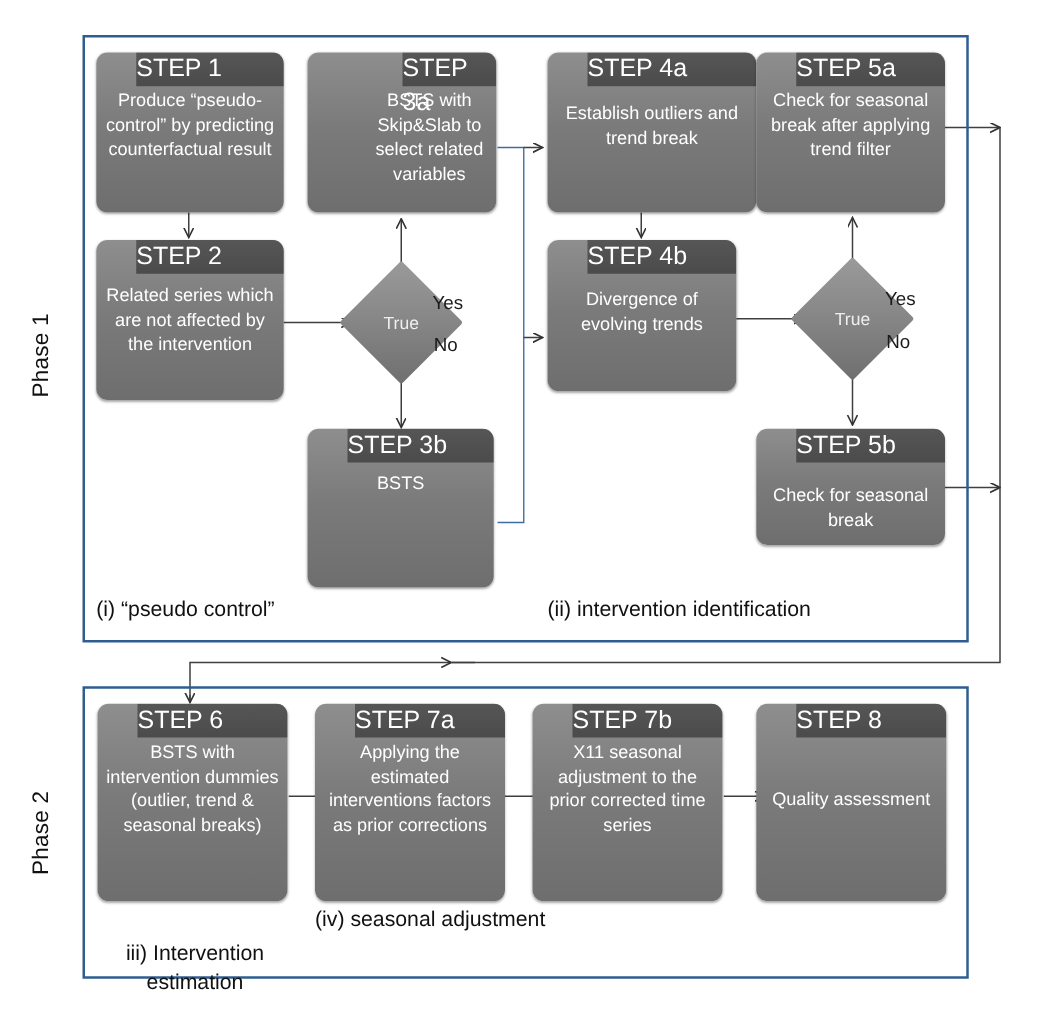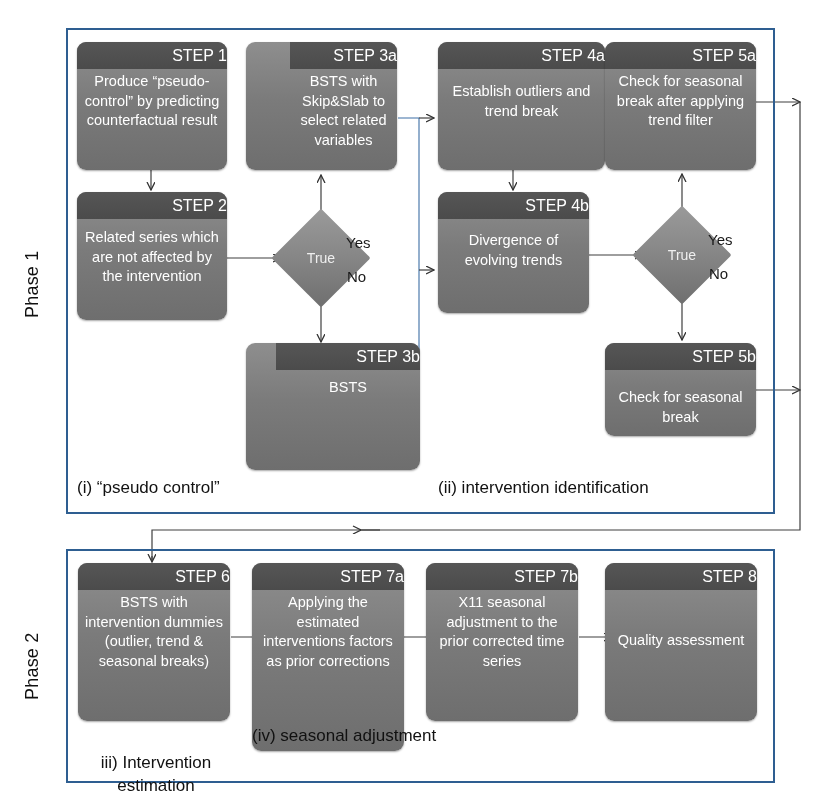--- a/index.html
+++ b/index.html
@@ -10,22 +10,22 @@
   .phase-frame{position:absolute;border:2px solid #2e5e91;background:transparent;box-sizing:border-box;}
 
   
   .phase-label{position:absolute;font-size:18px;color:#111;white-space:nowrap;
     transform-origin:left top;transform:rotate(-90deg);letter-spacing:.2px;}
 
   
   .node{position:absolute;box-sizing:border-box;border-radius:9px;overflow:hidden;
         background:linear-gradient(180deg,#8e8e8e 0%,#7b7b7b 45%,#6e6e6e 100%);
         box-shadow:0 1px 2px rgba(0,0,0,.35);}
-  .node .hdr{height:27px;line-height:27px;text-align:right;color:#ffffff;font-size:16px;
-        background:linear-gradient(180deg,#565656 0%,#4b4b4b 100%);}
+  .node .hdr{height:27px;line-height:27px;text-align:left;color:#ffffff;font-size:20px;
+        background:linear-gradient(180deg,#565656 0%,#4b4b4b 100%);margin-left:32px;}
   .node .bdy{padding:3px 6px 0 6px;text-align:center;color:#ffffff;font-size:14.5px;
         line-height:19.5px;}
 
   
   .diamond{position:absolute;}
   .diamond .shape{position:absolute;left:0;top:0;width:100%;height:100%;
         background:linear-gradient(135deg,#9a9a9a 0%,#8a8a8a 40%,#6f6f6f 100%);
         transform:rotate(45deg);border-radius:2px;}
   .diamond .dlabel{position:absolute;left:0;top:0;width:100%;height:100%;
         display:flex;align-items:center;justify-content:center;color:#efefef;font-size:14px;}
@@ -107,21 +107,21 @@
   <div class="node" style="left:77px;top:192px;width:150px;height:128px;">
     <div class="hdr">STEP 2</div>
     <div class="bdy" style="padding-top:9px;">Related series which are not affected by the intervention</div>
   </div>
 
   <div class="node" style="left:246px;top:42px;width:151px;height:128px;padding-left:44px;">
     <div class="hdr">STEP 3a</div>
     <div class="bdy">BSTS with Skip&amp;Slab to select related variables</div>
   </div>
 
-  <div class="node" style="left:246px;top:343px;width:174px;height:127px;padding-left:30px;">
+  <div class="node" style="left:246px;top:343px;width:149px;height:127px;">
     <div class="hdr">STEP 3b</div>
     <div class="bdy" style="padding-top:8px;">BSTS</div>
   </div>
 
   <div class="node" style="left:438px;top:42px;width:167px;height:128px;">
     <div class="hdr">STEP 4a</div>
     <div class="bdy" style="padding-top:13px;">Establish outliers and trend break</div>
   </div>
 
   <div class="node" style="left:438px;top:192px;width:151px;height:121px;">
@@ -137,21 +137,21 @@
   <div class="node" style="left:605px;top:343px;width:151px;height:93px;">
     <div class="hdr">STEP 5b</div>
     <div class="bdy" style="padding-top:18px;">Check for seasonal break</div>
   </div>
 
   <div class="node" style="left:78px;top:563px;width:152px;height:158px;">
     <div class="hdr">STEP 6</div>
     <div class="bdy">BSTS with intervention dummies (outlier, trend &amp; seasonal breaks)</div>
   </div>
 
-  <div class="node" style="left:252px;top:563px;width:152px;height:188px;">
+  <div class="node" style="left:252px;top:563px;width:152px;height:158px;">
     <div class="hdr">STEP 7a</div>
     <div class="bdy">Applying  the estimated interventions factors as prior corrections</div>
   </div>
 
   <div class="node" style="left:426px;top:563px;width:152px;height:158px;">
     <div class="hdr">STEP 7b</div>
     <div class="bdy">X11 seasonal adjustment to the prior corrected time series</div>
   </div>
 
   <div class="node" style="left:605px;top:563px;width:152px;height:158px;">

